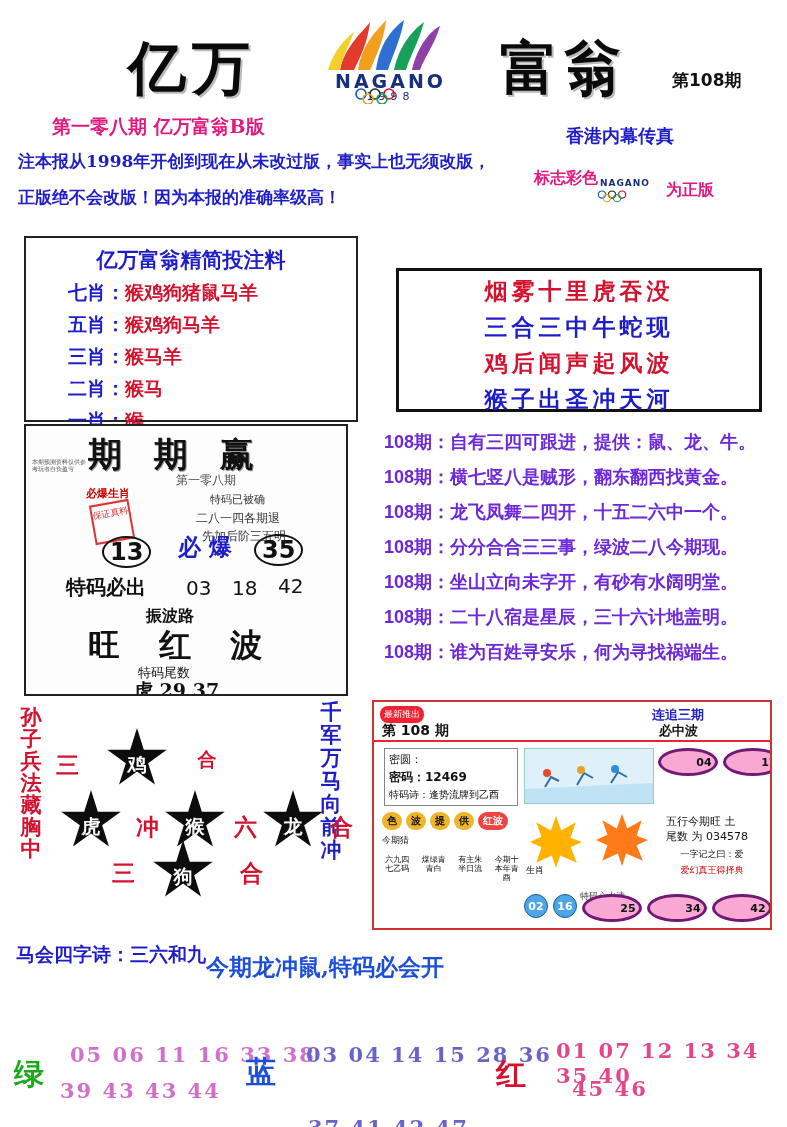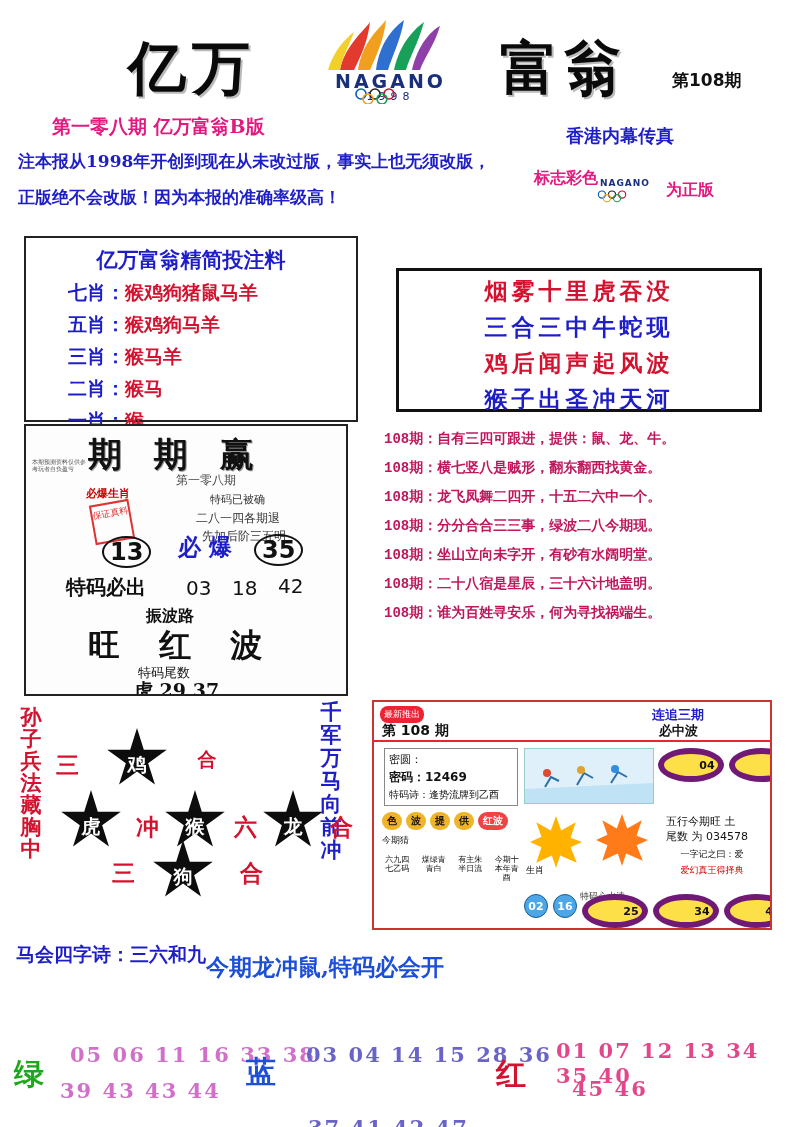--- a/index.html
+++ b/index.html
@@ -139,22 +139,22 @@
   .qqy-n2{position:absolute;left:206px;top:150px;font-size:20px;color:#111;text-align:center;}
   .qqy-n3{position:absolute;left:252px;top:148px;font-size:20px;color:#111;}
   .qqy-zhen{position:absolute;left:120px;top:180px;font-size:16px;font-weight:bold;color:#111;}
   .qqy-wang{position:absolute;left:62px;top:198px;font-size:32px;font-weight:bold;color:#111;letter-spacing:14px;font-family:"DejaVu Serif","Liberation Serif",serif;}
   .qqy-wei{position:absolute;left:112px;top:238px;font-size:13px;color:#111;}
   .qqy-hu{position:absolute;left:108px;top:252px;font-size:19px;font-weight:bold;color:#111;font-family:"DejaVu Serif","Liberation Serif",serif;}
 
   
   .list108{position:absolute;left:384px;top:430px;width:400px;}
   .l108{
-    font-size:14px;font-weight:bold;color:#be185d;margin-bottom:11px;
-    font-family:Liberation Mono, monospace;
+    font-size:18px;font-weight:bold;color:#6d28d9;margin-bottom:11px;
+    font-family:Liberation Sans, sans-serif;
   }
 
   
   .vert-left{
     position:absolute;left:18px;top:706px;width:26px;
     font-size:21px;font-weight:bold;color:#d2122e;line-height:22px;
     font-family:"DejaVu Serif","Liberation Serif",serif;
     text-align:center;
   }
   .vert-right{
@@ -224,21 +224,21 @@
   .br-img2{
     position:absolute;left:150px;top:110px;width:134px;height:76px;
   }
   .burst{position:absolute;width:52px;height:52px;background:#ffb300;
     clip-path:polygon(50% 0,60% 28%,88% 12%,78% 42%,100% 50%,78% 60%,90% 90%,58% 76%,50% 100%,42% 76%,12% 90%,22% 60%,0 50%,22% 40%,12% 12%,40% 28%);}
   .num-row{position:absolute;display:flex;gap:5px;}
   .nball{
     width:22px;height:22px;border-radius:50%;display:flex;align-items:center;
     justify-content:center;font-size:11px;font-weight:bold;color:#111;
   }
-  .nb-y{background:#fde047;border:6px solid #701a75;padding-left:32px;}
+  .nb-y{background:#f9a8d4;border:3px solid #701a75;padding-left:32px;}
   .nb-b{background:#4da6e8;border:1px solid #1b5e8a;color:#fff;}
   .br-wx{position:absolute;left:292px;top:112px;font-size:11px;color:#111;line-height:15px;}
   .br-small{position:absolute;left:206px;top:188px;font-size:9px;color:#333;}
 
   
   .btm{position:absolute;left:0;top:1028px;width:787px;height:100px;}
   .lbl-green{position:absolute;left:14px;top:26px;font-size:30px;font-weight:bold;color:#1ba81b;font-family:"DejaVu Serif","Liberation Serif",serif;}
   .lbl-blue{position:absolute;left:246px;top:24px;font-size:30px;font-weight:bold;color:#1e4fd8;font-family:"DejaVu Serif","Liberation Serif",serif;}
   .lbl-red{position:absolute;left:496px;top:26px;font-size:30px;font-weight:bold;color:#d2122e;font-family:"DejaVu Serif","Liberation Serif",serif;}
   .numline{position:absolute;font-size:21px;font-weight:bold;letter-spacing:2px;font-family:"DejaVu Serif","Liberation Serif",serif;}

